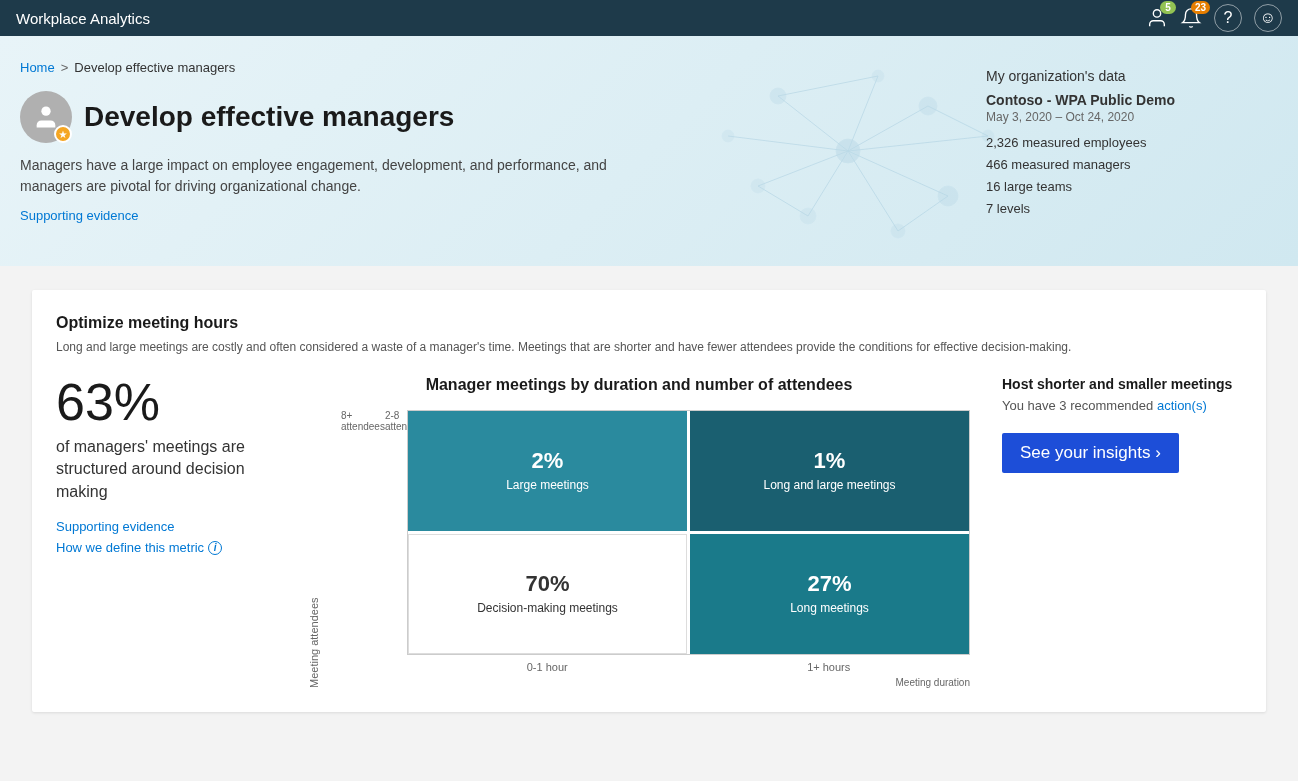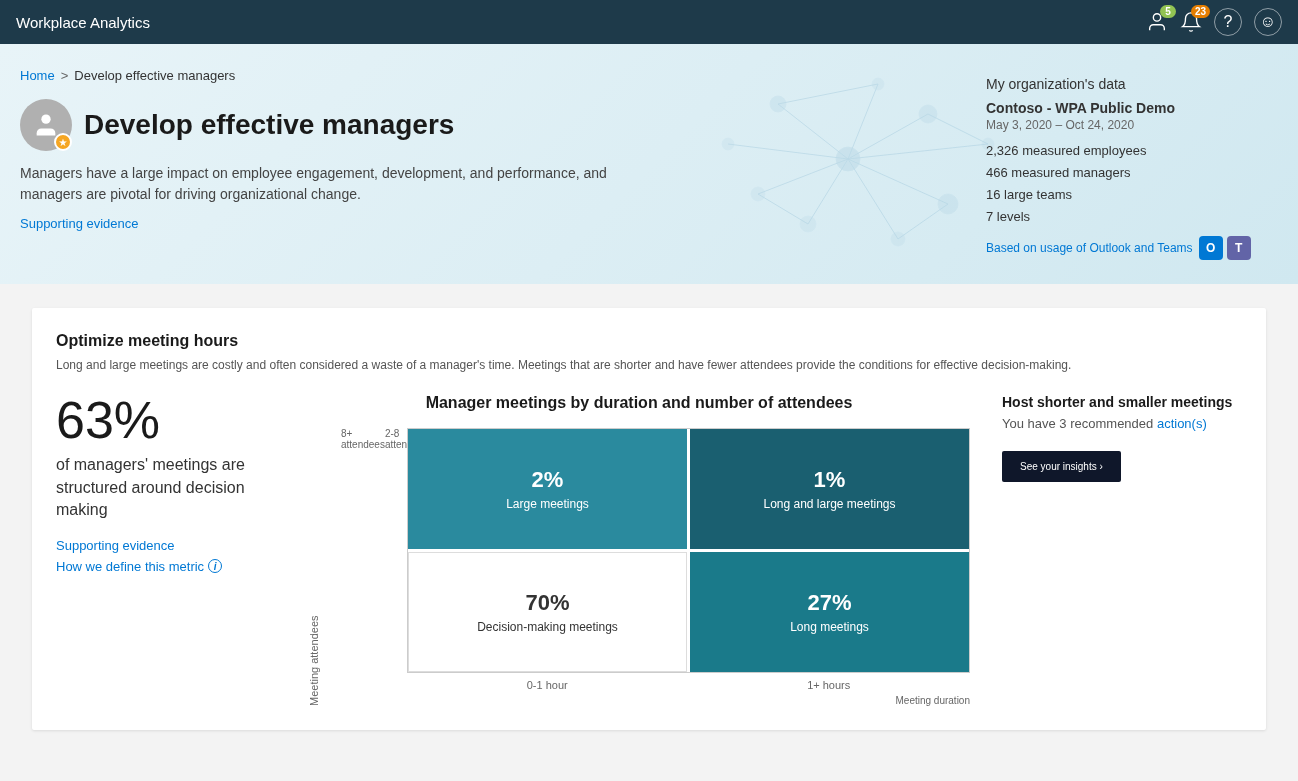--- a/index.html
+++ b/index.html
@@ -2,21 +2,21 @@
 <html><head>
   <meta charset="utf-8">
   <style>
     * { box-sizing: border-box; margin: 0; padding: 0; }
     body { font-family: 'Segoe UI', Arial, sans-serif; background: #f3f3f3; color: #333; font-size: 14px; }
 
     
     .topnav {
       background: #1e3a4a;
       color: white;
-      height: 44px;
+      height: 36px;
       display: flex;
       align-items: center;
       padding: 0 16px;
       justify-content: space-between;
     }
     .topnav-title { font-size: 15px; font-weight: 400; color: white; }
     .topnav-icons { display: flex; align-items: center; gap: 12px; }
     .topnav-icon-group { position: relative; display: flex; align-items: center; cursor: pointer; }
     .badge {
       position: absolute;
@@ -198,25 +198,25 @@
       align-items: center;
     }
 
     
     .action-col { width: 240px; flex-shrink: 0; }
     .action-title { font-size: 18px; font-weight: 600; color: #1a1a1a; margin-bottom: 16px; }
     .action-subtitle { font-size: 14px; font-weight: 600; color: #1a1a1a; margin-bottom: 6px; }
     .action-desc { font-size: 13px; color: #555; margin-bottom: 20px; }
     .action-desc a { color: #0078d4; text-decoration: none; }
     .btn-insights {
-      background: #0f172a;
+      background: #1d4ed8;
       color: white;
       border: none;
       padding: 10px 18px;
-      font-size: 10px;
+      font-size: 17px;
       cursor: pointer;
       border-radius: 2px;
       display: flex;
       align-items: center;
       gap: 8px;
       font-family: inherit;
     }
   </style>
 </head>
 <body>
@@ -296,27 +296,20 @@
   <div class="hero-right">
     <div class="org-data-title">My organization's data</div>
     <div class="org-data-company">Contoso - WPA Public Demo</div>
     <div class="org-data-dates">May 3, 2020 – Oct 24, 2020</div>
     <div class="org-data-stats">
       <div>2,326 measured employees</div>
       <div>466 measured managers</div>
       <div>16 large teams</div>
       <div>7 levels</div>
     </div>
-    <div class="org-data-footer">
-      <a>Based on usage of Outlook and Teams</a>
-      <div class="app-icons">
-        <div class="app-icon app-icon-outlook">O</div>
-        <div class="app-icon app-icon-teams">T</div>
-      </div>
-    </div>
   </div>
 </section>
 
 <main class="main-content">
 
   <div class="card">
     <div class="card-title">Optimize meeting hours</div>
     <div class="card-desc">Long and large meetings are costly and often considered a waste of a manager's time. Meetings that are shorter and have fewer attendees provide the conditions for effective decision-making.</div>
 
     <div class="card-body">

